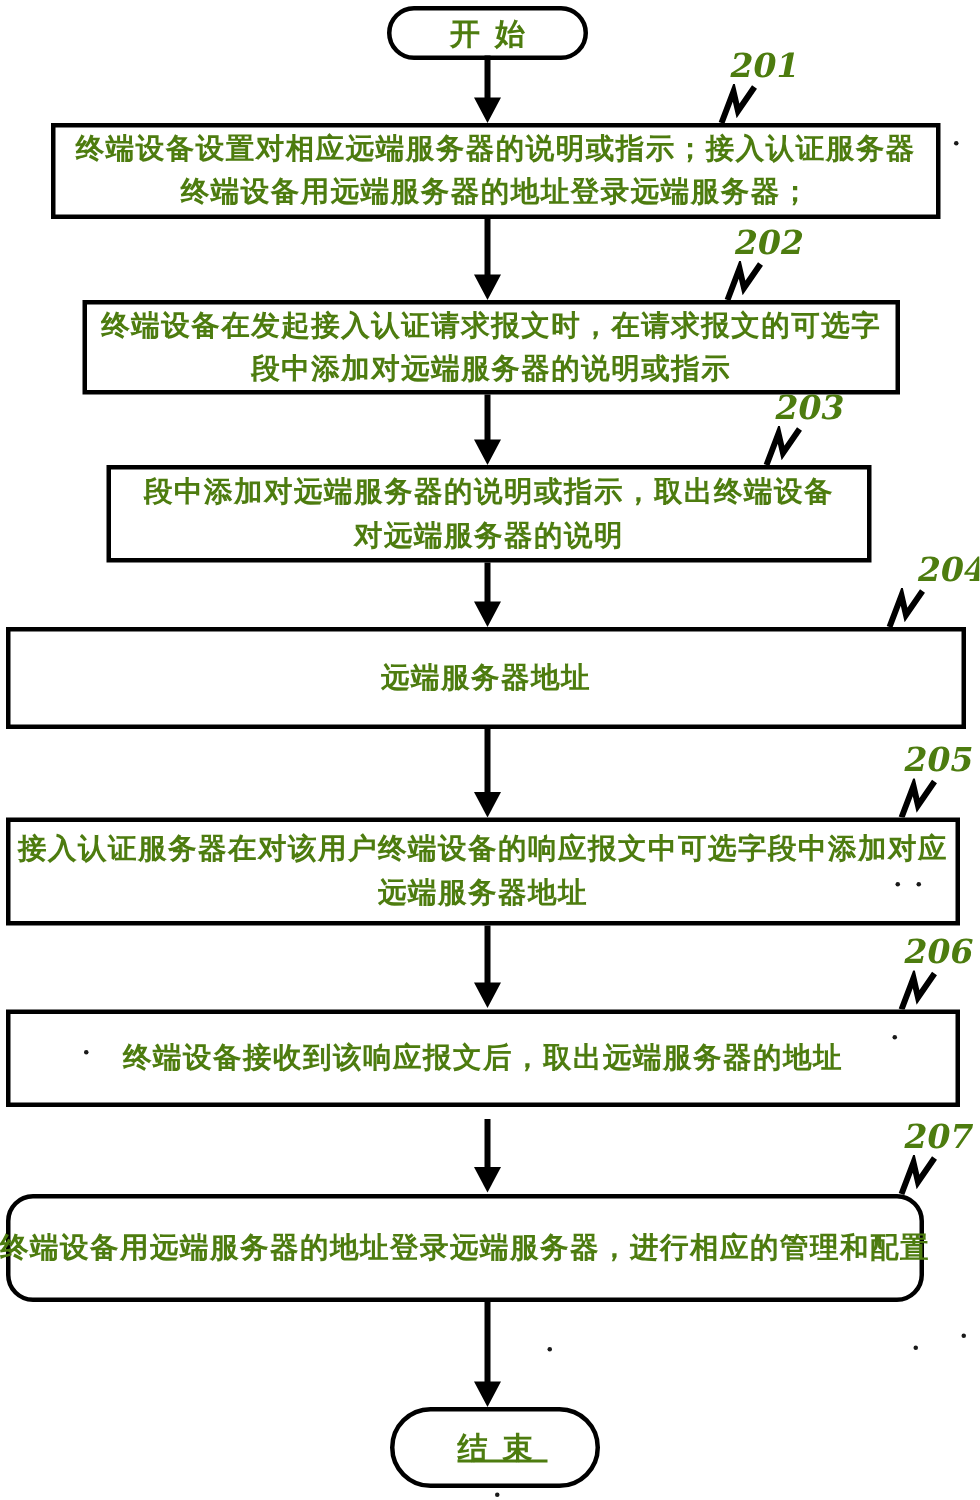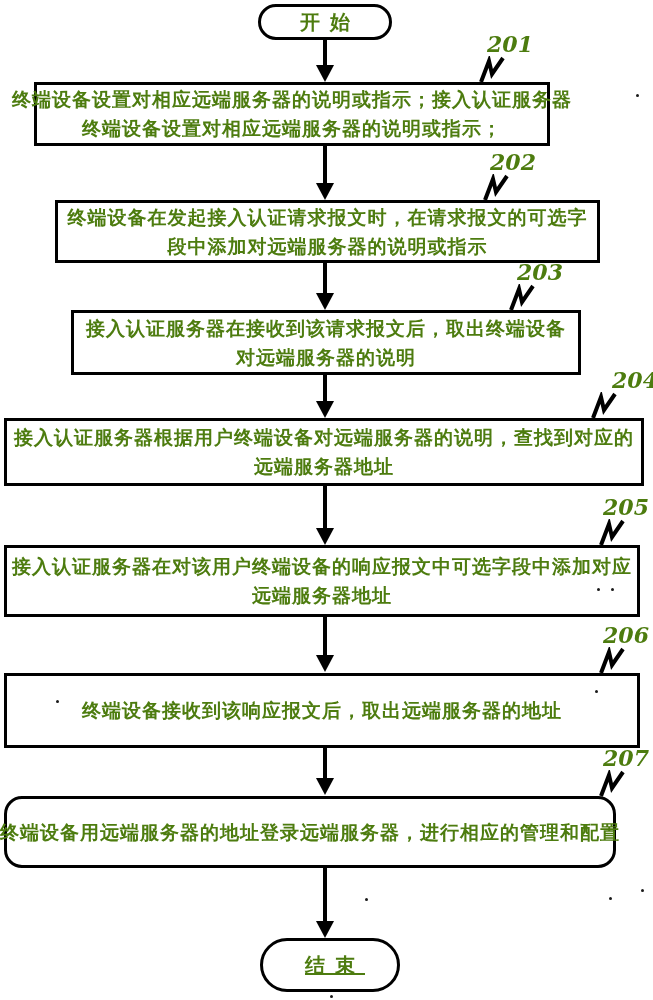--- a/index.html
+++ b/index.html
@@ -36,26 +36,26 @@
     flex-direction: column;
     align-items: center;
     justify-content: center;
     font-weight: bold;
     font-size: 19px;
     line-height: 29px;
     letter-spacing: 1px;
     text-align: center;
     white-space: nowrap;
   }
-  .box-201 { left: 34px;  top: 82px;  width: 516px; height: 64px; }
+  .box-201 { left: 34px;  top: 82px;  width: 593px; height: 64px; }
   .box-202 { left: 55px;  top: 200px; width: 545px; height: 63px; }
   .box-203 { left: 71px;  top: 310px; width: 510px; height: 65px; }
   .box-204 { left: 4px;   top: 418px; width: 640px; height: 68px; }
   .box-205 { left: 4px;   top: 545px; width: 636px; height: 72px; align-items: center; }
-  .box-206 { left: 4px;   top: 673px; width: 636px; height: 75px; }
+  .box-206 { left: 4px;   top: 673px; width: 636px; height: 65px; }
   .box-207 { left: 4px;   top: 796px; width: 612px; height: 72px; border-radius: 18px; }
   .shaft {
     position: absolute;
     width: 4px;
     background: #000;
     left: 323px;
   }
   .head {
     position: absolute;
     left: 316px;
@@ -93,21 +93,21 @@
 
   <div class="shaft" style="top:37px;height:29px;"></div>
   <div class="head" style="top:65px;"></div>
 
   <div class="ref-num" style="left:484px;top:32px;">201</div>
   <svg class="ref-slash" style="left:478px;top:56px;" viewBox="0 0 26 28">
     <path d="M2 26 L10 5 L13 18 L24 2" stroke="#000" stroke-width="4" fill="none"></path>
   </svg>
   <div class="process box-201">
     <div>终端设备设置对相应远端服务器的说明或指示；接入认证服务器</div>
-    <div>终端设备设置对相应远端服务器的说明或指示；</div>
+    <div>终端设备用远端服务器的地址登录远端服务器；</div>
   </div>
 
   <div class="shaft" style="top:146px;height:38px;"></div>
   <div class="head" style="top:183px;"></div>
 
   <div class="ref-num" style="left:487px;top:150px;">202</div>
   <svg class="ref-slash" style="left:482px;top:174px;" viewBox="0 0 26 28">
     <path d="M2 26 L10 5 L13 18 L24 2" stroke="#000" stroke-width="4" fill="none"></path>
   </svg>
   <div class="process box-202">
@@ -116,33 +116,32 @@
   </div>
 
   <div class="shaft" style="top:263px;height:31px;"></div>
   <div class="head" style="top:293px;"></div>
 
   <div class="ref-num" style="left:514px;top:260px;">203</div>
   <svg class="ref-slash" style="left:508px;top:284px;" viewBox="0 0 26 28">
     <path d="M2 26 L10 5 L13 18 L24 2" stroke="#000" stroke-width="4" fill="none"></path>
   </svg>
   <div class="process box-203">
-    <div>接入认证服务器在接收到该请求报文后，取出终端设备</div>
+    <div>段中添加对远端服务器的说明或指示，取出终端设备</div>
     <div>对远端服务器的说明</div>
   </div>
 
   <div class="shaft" style="top:375px;height:27px;"></div>
   <div class="head" style="top:401px;"></div>
 
   <div class="ref-num" style="left:593px;top:368px;margin-left:16px;">204</div>
   <svg class="ref-slash" style="left:590px;top:392px;" viewBox="0 0 26 28">
     <path d="M2 26 L10 5 L13 18 L24 2" stroke="#000" stroke-width="4" fill="none"></path>
   </svg>
   <div class="process box-204">
-    <div>接入认证服务器根据用户终端设备对远端服务器的说明，查找到对应的</div>
     <div>远端服务器地址</div>
   </div>
 
   <div class="shaft" style="top:486px;height:43px;"></div>
   <div class="head" style="top:528px;"></div>
 
   <div class="ref-num" style="left:600px;top:495px;">205</div>
   <svg class="ref-slash" style="left:598px;top:519px;" viewBox="0 0 26 28">
     <path d="M2 26 L10 5 L13 18 L24 2" stroke="#000" stroke-width="4" fill="none"></path>
   </svg>

